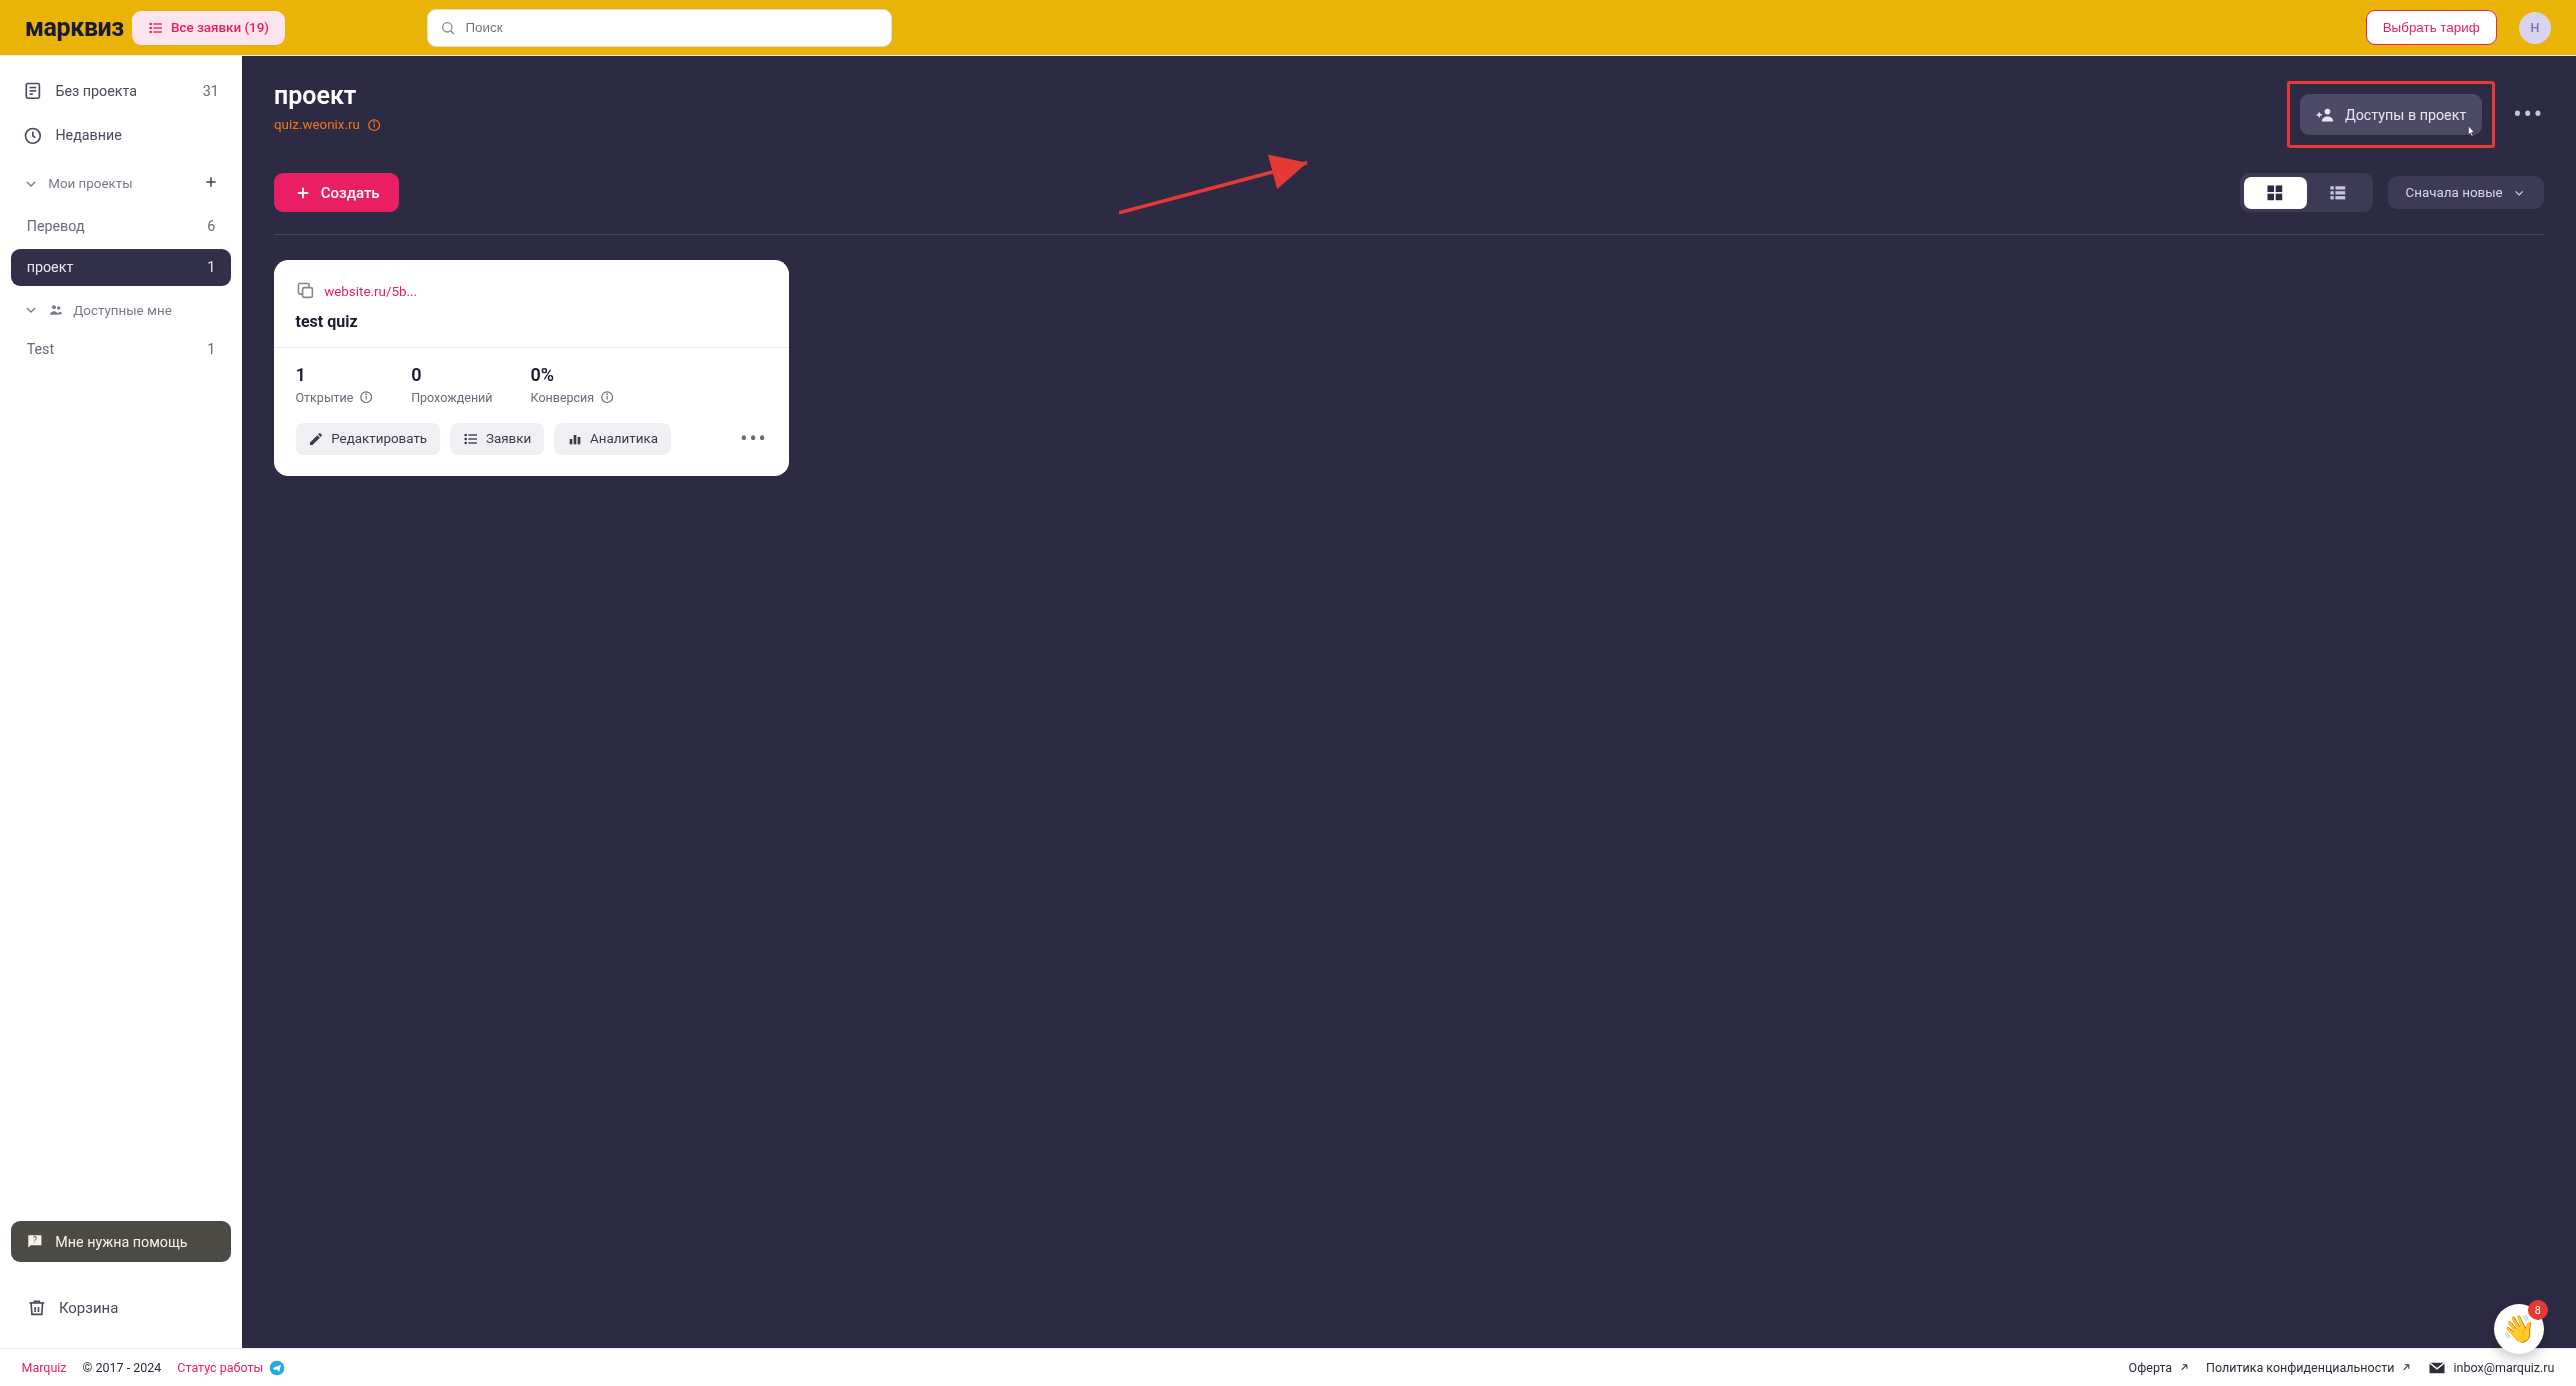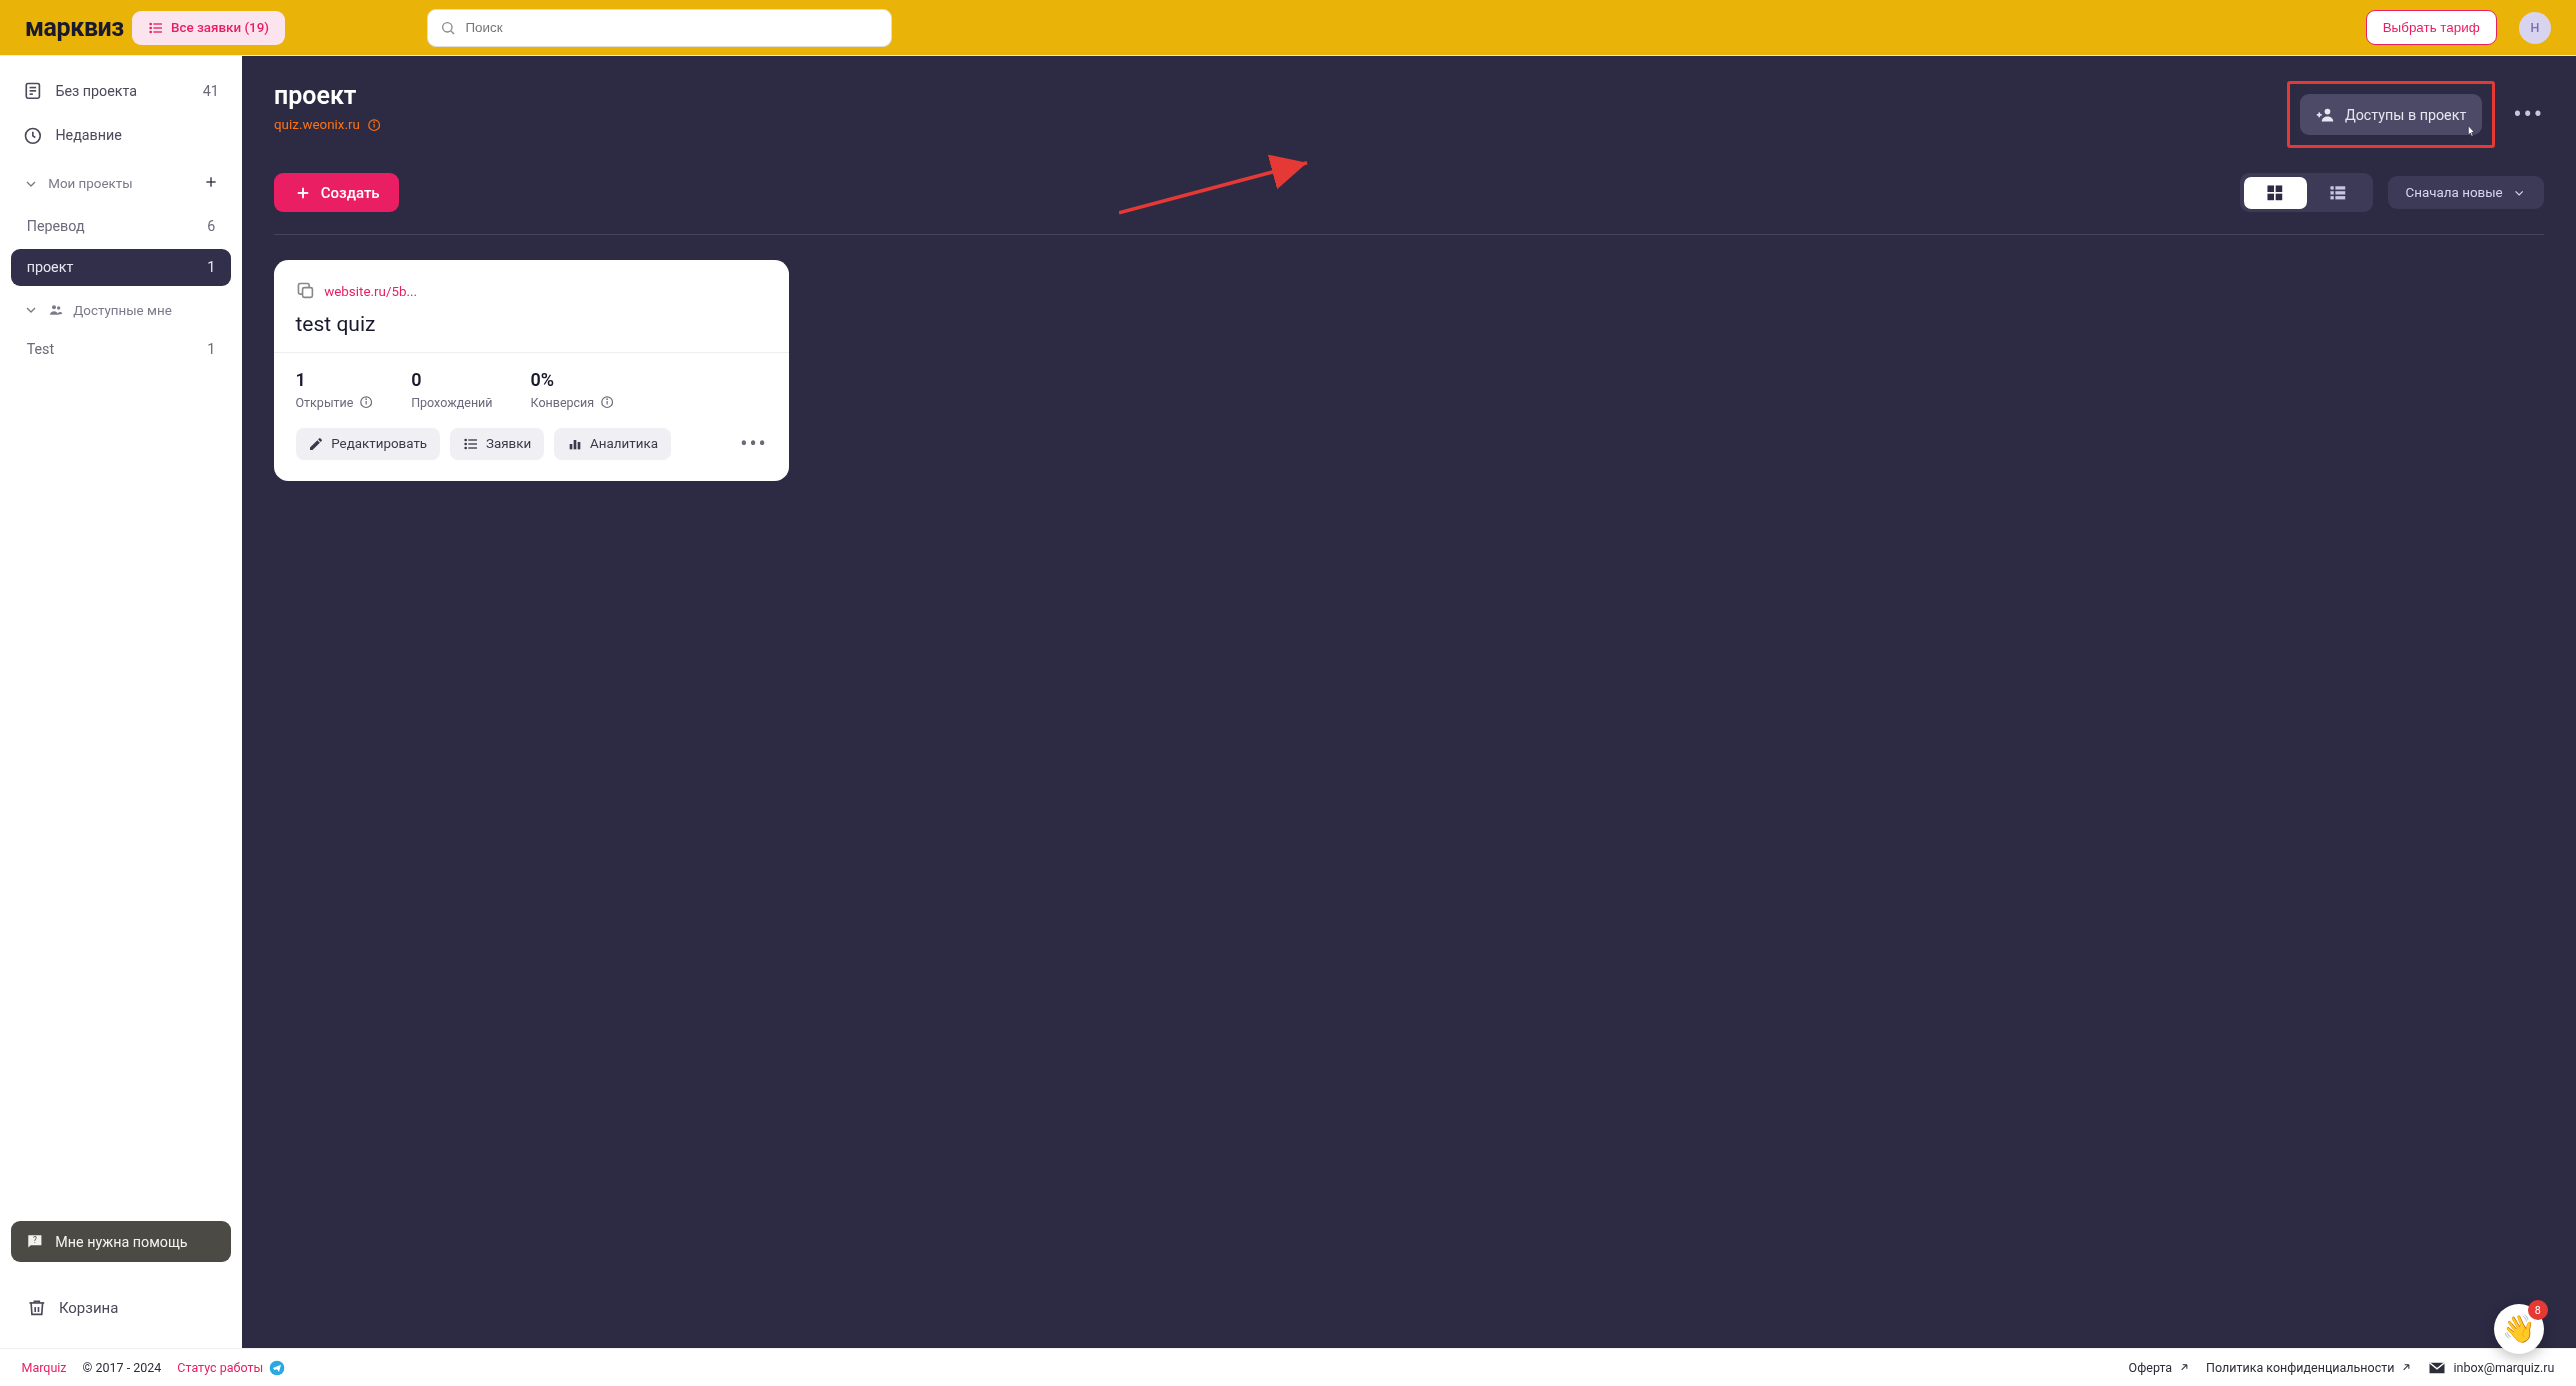--- a/index.html
+++ b/index.html
@@ -46,21 +46,21 @@
 .view-toggle{margin-left:auto;display:flex;background:#3c3a56;border-radius:9px;padding:3.6px}
 .view-btn{width:63px;height:32px;display:flex;align-items:center;justify-content:center;border-radius:7.2px;cursor:pointer}
 .view-btn.active{background:#fff;color:#2d2b44}
 .view-btn svg{width:19.7px;height:19.7px}
 .sort-btn{display:inline-flex;align-items:center;gap:9px;background:#3c3a56;color:#d8d5f0;padding:9px 18px;border-radius:9px;font-size:13.4px;cursor:pointer}
 .sort-btn svg{width:14.3px;height:14.3px}
 .divider{height:0.9px;background:#45435e;margin-top:21.5px}
 .card{width:515px;background:#fff;color:#2d2d3a;border-radius:14.3px;margin-top:25px;padding:21.5px}
 .card-url{display:flex;align-items:center;gap:9px;color:#e91e63;font-size:13.4px}
 .card-url svg{width:19.7px;height:19.7px;color:#888}
-.card-title{font-size:21px;font-weight:400;margin-top:10.7px;color:#1a1a2e}
+.card-title{font-size:16px;font-weight:700;margin-top:10.7px;color:#1a1a2e}
 .card-div{height:0.9px;background:#eee;margin:16px -21.5px}
 .stats{display:flex;gap:38px}
 .stat-val{font-size:18px;font-weight:600;color:#1a1a2e}
 .stat-lbl{display:flex;align-items:center;gap:5.4px;font-size:12.5px;color:#6a6a7a;margin-top:5.4px}
 .stat-lbl svg{width:14.3px;height:14.3px}
 .card-actions{display:flex;gap:10.7px;margin-top:18px;align-items:center}
 .chip{display:inline-flex;align-items:center;gap:7.2px;background:#f0eff4;color:#3a3a4a;padding:8px 12.5px;border-radius:8px;font-size:13.4px;cursor:pointer}
 .chip svg{width:16px;height:16px}
 .card-more{margin-left:auto;font-size:21.5px;color:#6a6a7a;cursor:pointer;letter-spacing:1.8px}
 .arrow{position:absolute;left:877px;top:94px;pointer-events:none}
@@ -108,21 +108,21 @@
   <div class="body">
     <div class="sidebar">
       <div class="side-item">
         <svg viewBox="0 0 24 24" fill="none" stroke="currentColor" stroke-width="2">
             <rect x="4" y="3" width="16" height="18" rx="2"></rect>
             <line x1="8" y1="8" x2="16" y2="8"></line>
             <line x1="8" y1="12" x2="16" y2="12"></line>
             <line x1="8" y1="16" x2="12" y2="16"></line>
           </svg>
         <span>Без проекта</span>
-        <span class="cnt">41</span>
+        <span class="cnt">31</span>
       </div>
       <div class="side-item">
         <svg viewBox="0 0 24 24" fill="none" stroke="currentColor" stroke-width="2">
             <circle cx="12" cy="12" r="9"></circle>
             <polyline points="12 7 12 12 15 14"></polyline>
           </svg>
         <span>Недавние</span>
       </div>
       <div class="side-sec">
         <svg viewBox="0 0 24 24" fill="none" stroke="currentColor" stroke-width="2">

